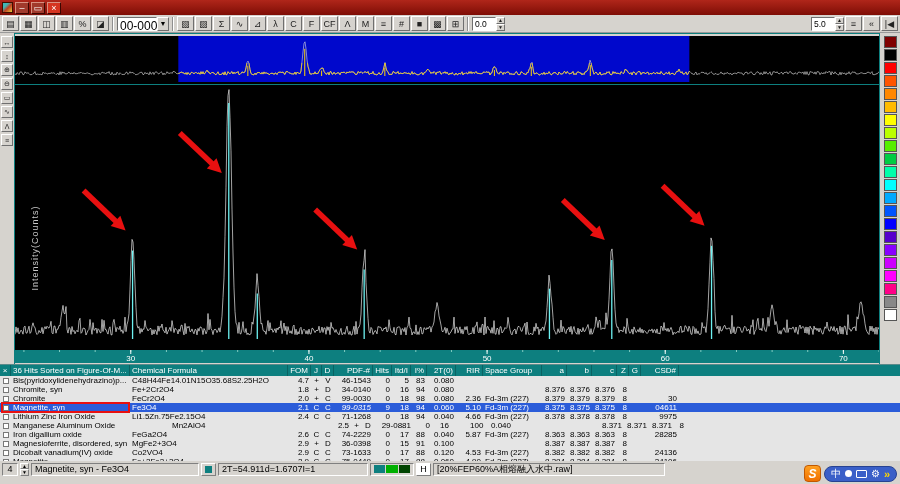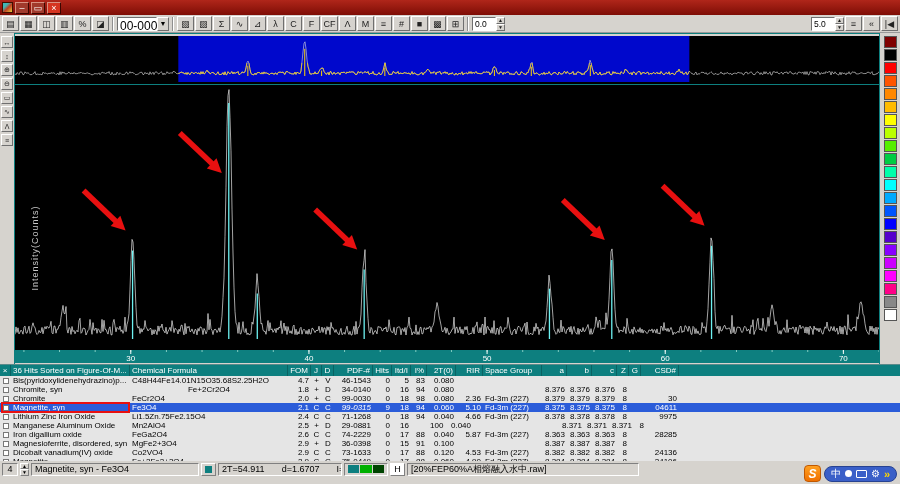--- a/index.html
+++ b/index.html
@@ -51,21 +51,21 @@
 .tr.sel{background:#2b5cd9;color:#fff}
 .td{padding:0 2px;white-space:nowrap;overflow:hidden;flex:none}
 .cbcell{width:11px;display:flex;align-items:center;justify-content:center;flex:none}
 .cb{width:6px;height:6px;border:1px solid #787878;background:#fff}
 .annotation-box{position:absolute;left:1px;width:129px;height:11px;border:2px solid #e81010;pointer-events:none}
 
 
 .statusbar{height:16px;display:flex;align-items:center;gap:2px;padding:0 2px;font-size:9px;flex:none}
 .scell{height:13px;border:1px solid;border-color:#808080 #fff #fff #808080;padding:0 3px;line-height:11px;background:#d6d3ce;white-space:nowrap;overflow:hidden;flex:none}
 .scell.raised{border-color:#fff #808080 #808080 #fff}
-.metrics{display:flex;gap:17px;width:124px}
+.metrics{display:flex;gap:0;width:150px}
 .prog{display:flex;gap:1px;align-items:center;width:44px}
 .prog div{width:12px;height:8px}
 .sspin{display:flex;flex-direction:column;width:9px;height:13px}
 .sspin div{flex:1;background:#d6d3ce;border:1px solid;border-color:#fff #808080 #808080 #fff;font-size:5px;line-height:4px;text-align:center}
 
 
 .ime{position:absolute;right:3px;bottom:2px;display:flex;align-items:center;gap:3px}
 .sogou{width:17px;height:17px;border-radius:4px;background:linear-gradient(180deg,#ffa020,#f07000);color:#fff;font-weight:bold;font-style:italic;font-size:12px;text-align:center;line-height:17px;border:1px solid #c05800}
 .ime-pill{height:16px;border-radius:8px;background:#3a5fc8;display:flex;align-items:center;gap:4px;padding:0 6px;color:#fff;font-size:10px;border:1px solid #274291}
 .dot-icon{width:7px;height:7px;border-radius:50%;background:#fff}
@@ -309,21 +309,21 @@
           <div class="td" style="width: 25px; text-align: right;"></div>
           <div class="td" style="width: 12px; text-align: right;"></div>
           <div class="td" style="width: 12px; text-align: right;"></div>
           <div class="td" style="width: 38px; text-align: right;"></div>
         </div>
         <div class="tr">
           <div class="cbcell">
             <div class="cb"></div>
           </div>
           <div class="td" style="width: 119px; text-align: left;">Chromite, syn</div>
-          <div class="td" style="width: 158px; text-align: center;">Fe+2Cr2O4</div>
+          <div class="td" style="width: 158px; text-align: left;">Fe+2Cr2O4</div>
           <div class="td" style="width: 23px; text-align: right;">1.8</div>
           <div class="td" style="width: 11px; text-align: center;">+</div>
           <div class="td" style="width: 12px; text-align: center;">D</div>
           <div class="td" style="width: 39px; text-align: right;">34-0140</div>
           <div class="td" style="width: 19px; text-align: right;">0</div>
           <div class="td" style="width: 19px; text-align: right;">16</div>
           <div class="td" style="width: 16px; text-align: right;">94</div>
           <div class="td" style="width: 29px; text-align: right;">0.080</div>
           <div class="td" style="width: 27px; text-align: right;"></div>
           <div class="td" style="width: 59px; text-align: left;"></div>
@@ -401,21 +401,21 @@
           <div class="td" style="width: 25px; text-align: right;">8.378</div>
           <div class="td" style="width: 12px; text-align: right;">8</div>
           <div class="td" style="width: 12px; text-align: right;"></div>
           <div class="td" style="width: 38px; text-align: right;">9975</div>
         </div>
         <div class="tr">
           <div class="cbcell">
             <div class="cb"></div>
           </div>
           <div class="td" style="width: 119px; text-align: left;">Manganese Aluminum Oxide</div>
-          <div class="td" style="width: 158px; text-align: left;">Mn2AlO4</div>
+          <div class="td" style="width: 158px; text-align: left; margin-left: 40px;">Mn2AlO4</div>
           <div class="td" style="width: 23px; text-align: right;">2.5</div>
           <div class="td" style="width: 11px; text-align: center;">+</div>
           <div class="td" style="width: 12px; text-align: center;">D</div>
           <div class="td" style="width: 39px; text-align: right;">29-0881</div>
           <div class="td" style="width: 19px; text-align: right;">0</div>
           <div class="td" style="width: 19px; text-align: right;">16</div>
           <div class="td" style="width: 16px; text-align: right; margin-left: 17px;">100</div>
           <div class="td" style="width: 29px; text-align: right;">0.040</div>
           <div class="td" style="width: 27px; text-align: right;"></div>
           <div class="td" style="width: 59px; text-align: left;"></div>

